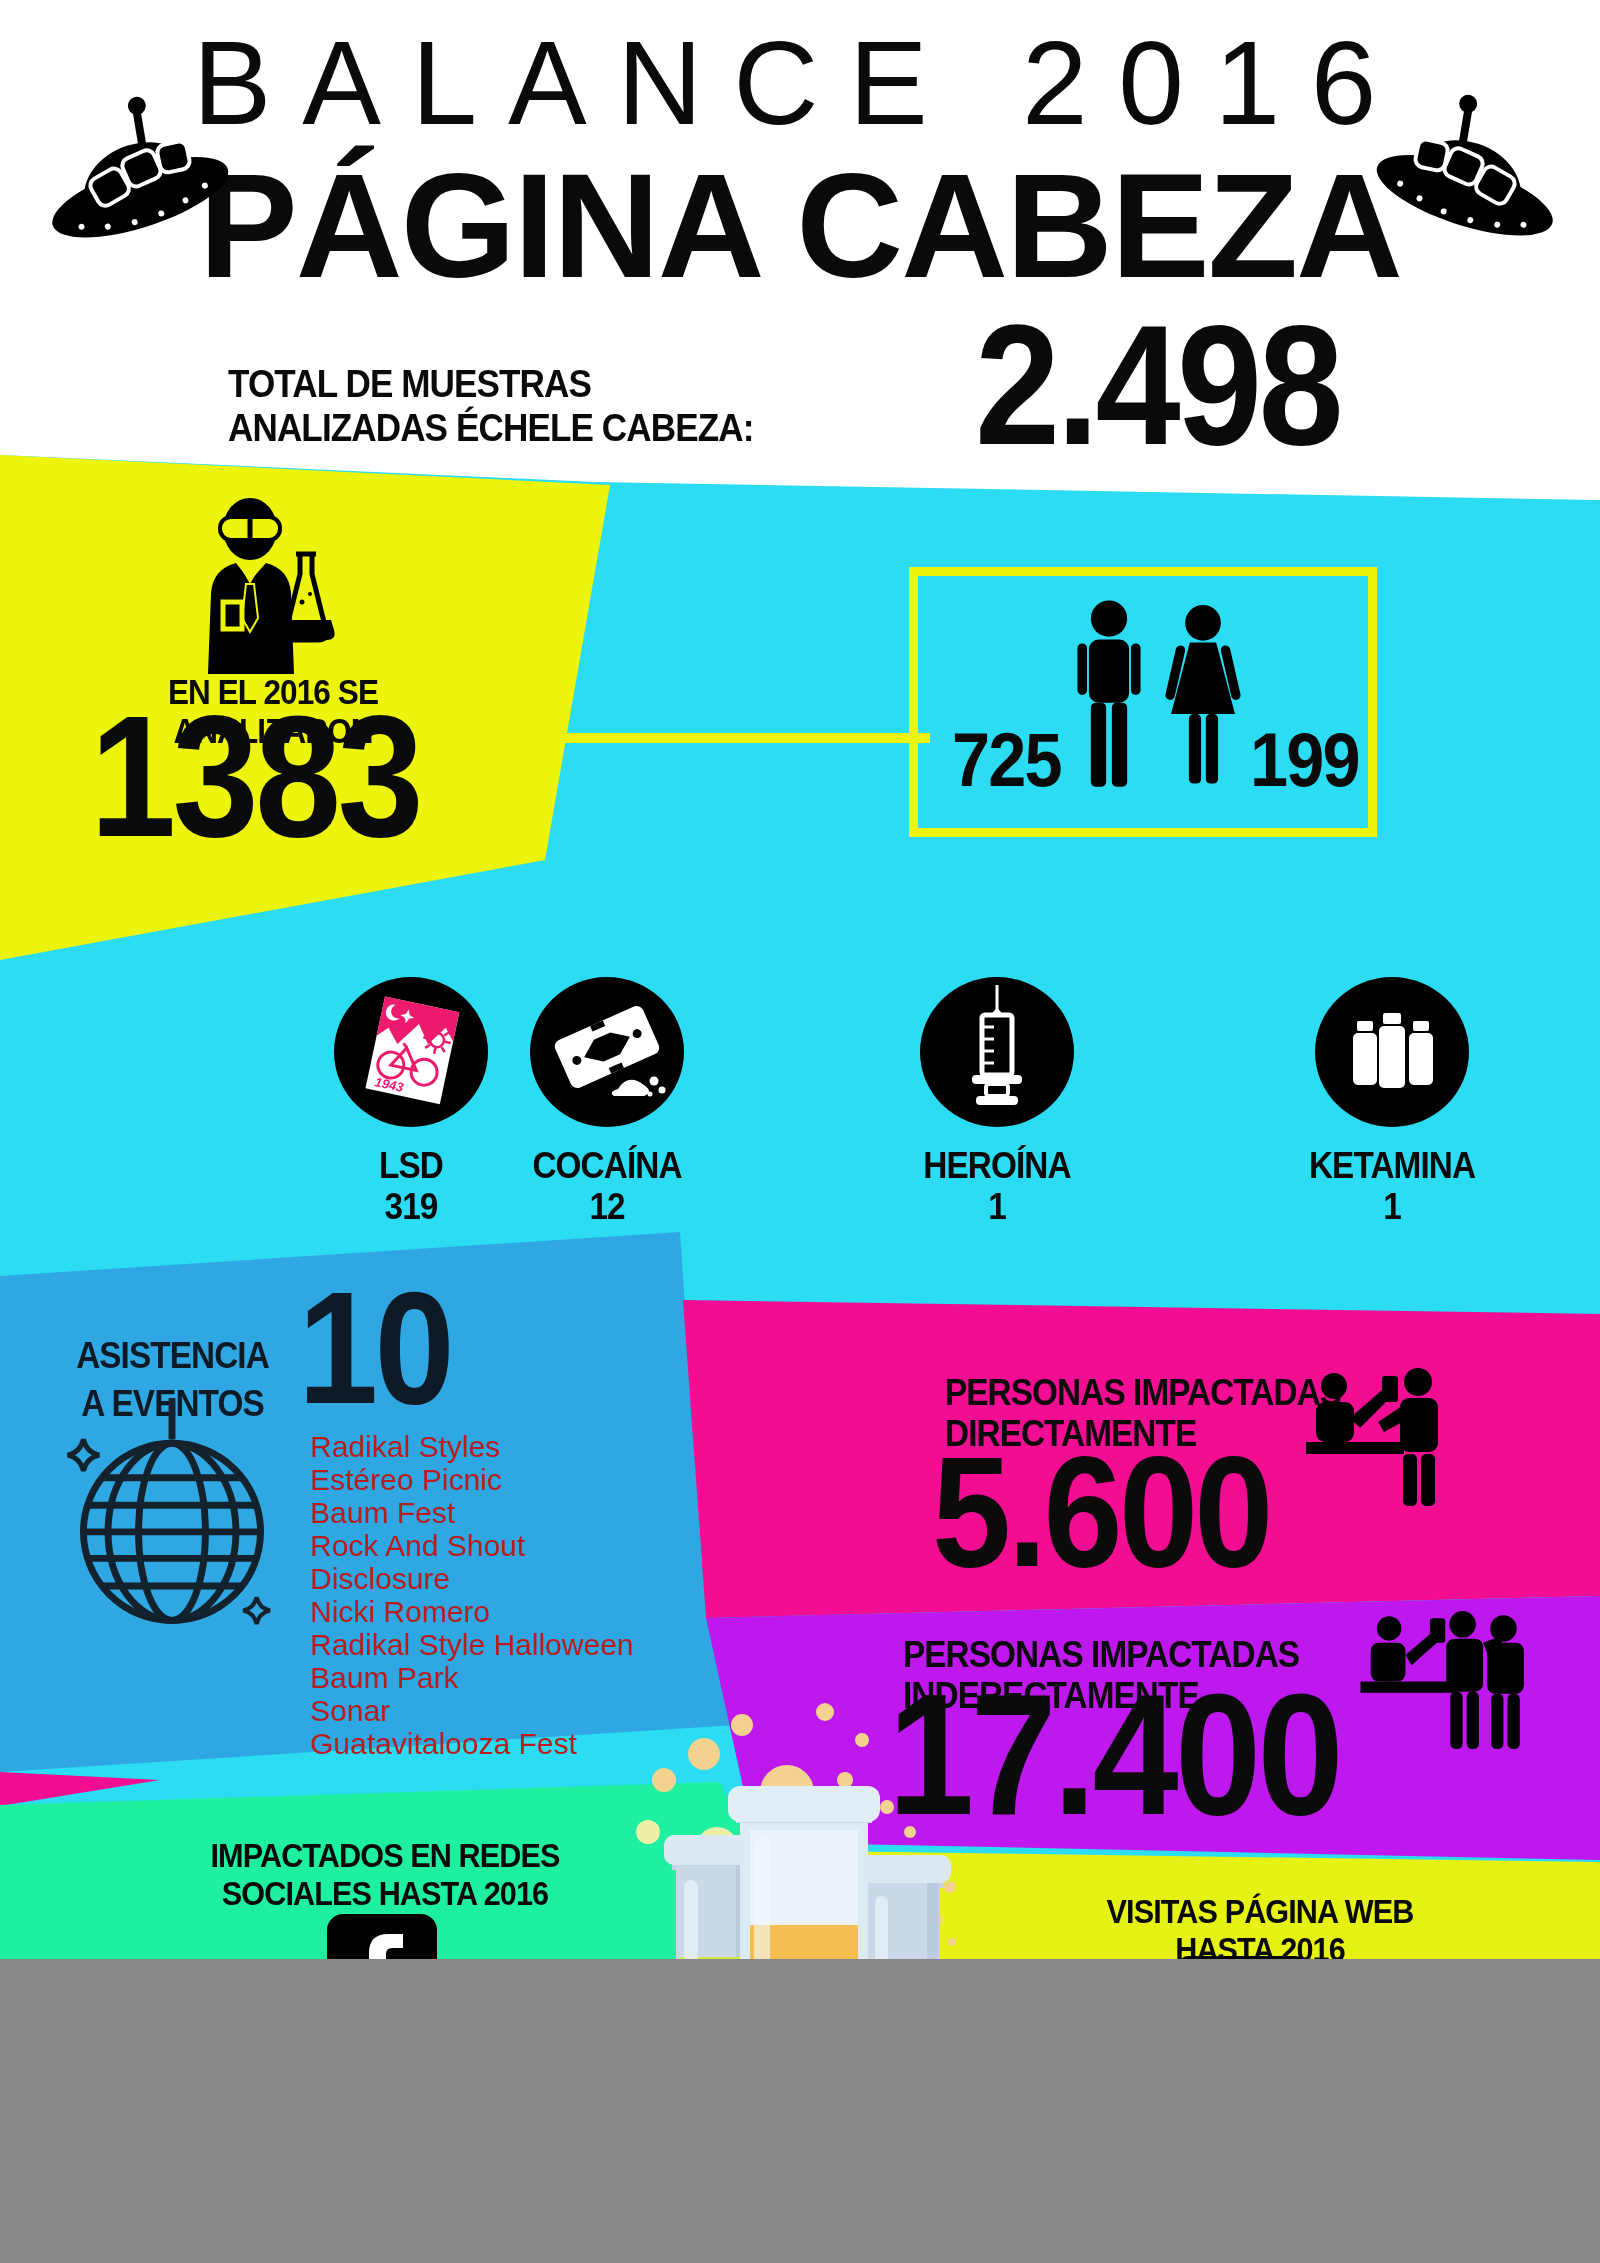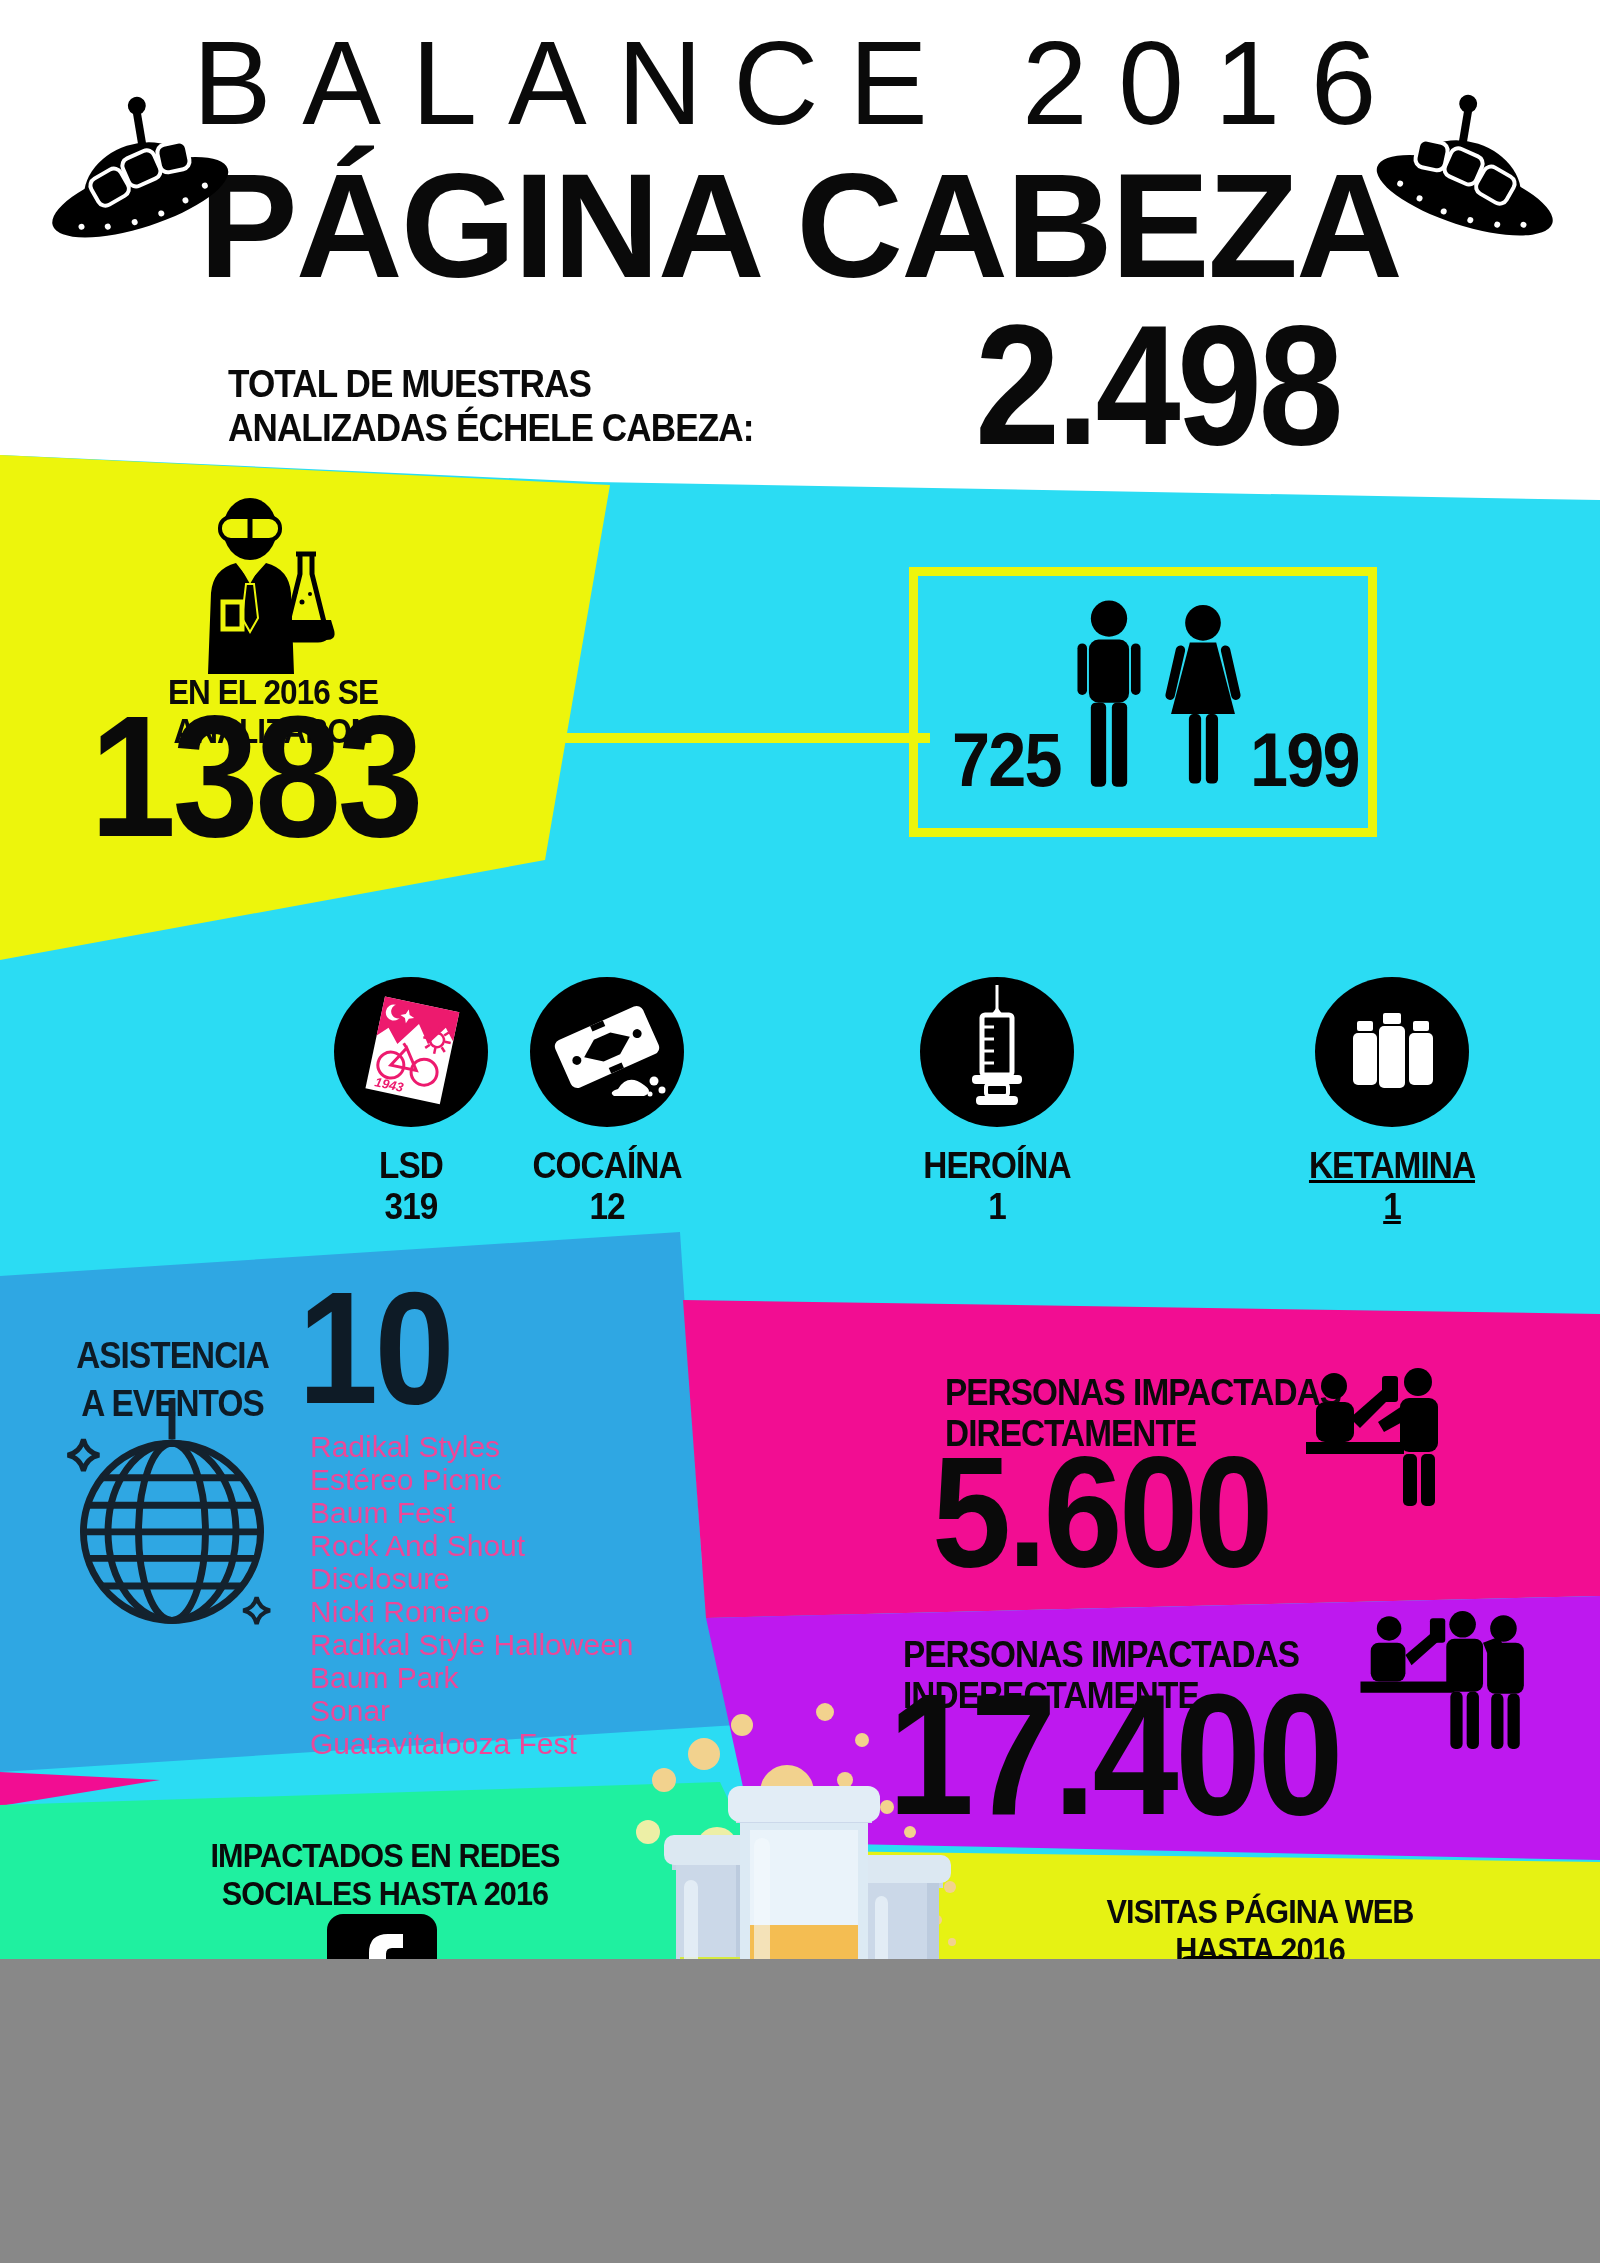--- a/index.html
+++ b/index.html
@@ -213,21 +213,21 @@
       </g>
       <rect x="70" y="98" width="50" height="9" rx="4" fill="#fff"></rect>
       <rect x="84" y="107" width="22" height="12" rx="3" fill="none" stroke="#fff" stroke-width="4"></rect>
       <rect x="74" y="119" width="42" height="9" rx="4" fill="#fff"></rect>
     </svg>
     <div class="lbl ctr sxc" style="font-size:37px;margin-top:16px;">HEROÍNA</div>
     <div class="lbl ctr sxc" style="font-size:37px;">1</div>
   </div>
 
 
-  <div class="abs" style="left:1297px;top:977px;width:190px;text-decoration:underline;">
+  <div class="abs" style="left:1297px;top:977px;width:190px;">
     <svg width="190" height="152" viewBox="0 0 190 152" style="margin:0 auto;">
       <ellipse cx="95" cy="75" rx="77" ry="75" fill="#000"></ellipse>
       <g fill="#fff">
         <rect x="60" y="44" width="16" height="10" rx="2"></rect>
           <rect x="56" y="56" width="24" height="52" rx="5"></rect>
         <rect x="116" y="44" width="16" height="10" rx="2"></rect>
           <rect x="112" y="56" width="24" height="52" rx="5"></rect>
         <rect x="86" y="36" width="18" height="11" rx="2"></rect>
           <rect x="82" y="49" width="26" height="62" rx="5"></rect>
       </g>
@@ -249,21 +249,21 @@
       <line x1="39" y1="81" x2="181" y2="81"></line>
       <line x1="24" y1="109" x2="196" y2="109"></line>
       <line x1="20" y1="136" x2="200" y2="136"></line>
       <line x1="24" y1="163" x2="196" y2="163"></line>
       <line x1="39" y1="191" x2="181" y2="191"></line>
     </g>
     <path transform="translate(20,58)" d="M0,-16 Q3,-3 16,0 Q3,3 0,16 Q-3,3 -16,0 Q-3,-3 0,-16 Z" fill="none" stroke="var(--navy)" stroke-width="5"></path>
     <path transform="translate(196,216) scale(.85)" d="M0,-16 Q3,-3 16,0 Q3,3 0,16 Q-3,3 -16,0 Q-3,-3 0,-16 Z" fill="none" stroke="var(--navy)" stroke-width="5"></path>
   </svg>
   <div class="abs big sxl" style="left:298px;top:1268px;font-size:160px;color:#0E1B26;">10</div>
-  <div class="abs" style="left:310px;top:1430px;font-size:30px;line-height:33px;color:#ec4899;">
+  <div class="abs" style="left:310px;top:1430px;font-size:30px;line-height:33px;color:#b91c1c;">
     <div class="evline">Radikal Styles</div>
     <div class="evline">Estéreo Picnic</div>
     <div class="evline">Baum Fest</div>
     <div class="evline">Rock And Shout</div>
     <div class="evline">Disclosure</div>
     <div class="evline">Nicki Romero</div>
     <div class="evline">Radikal Style Halloween</div>
     <div class="evline">Baum Park</div>
     <div class="evline">Sonar</div>
     <div class="evline">Guatavitalooza Fest</div>

